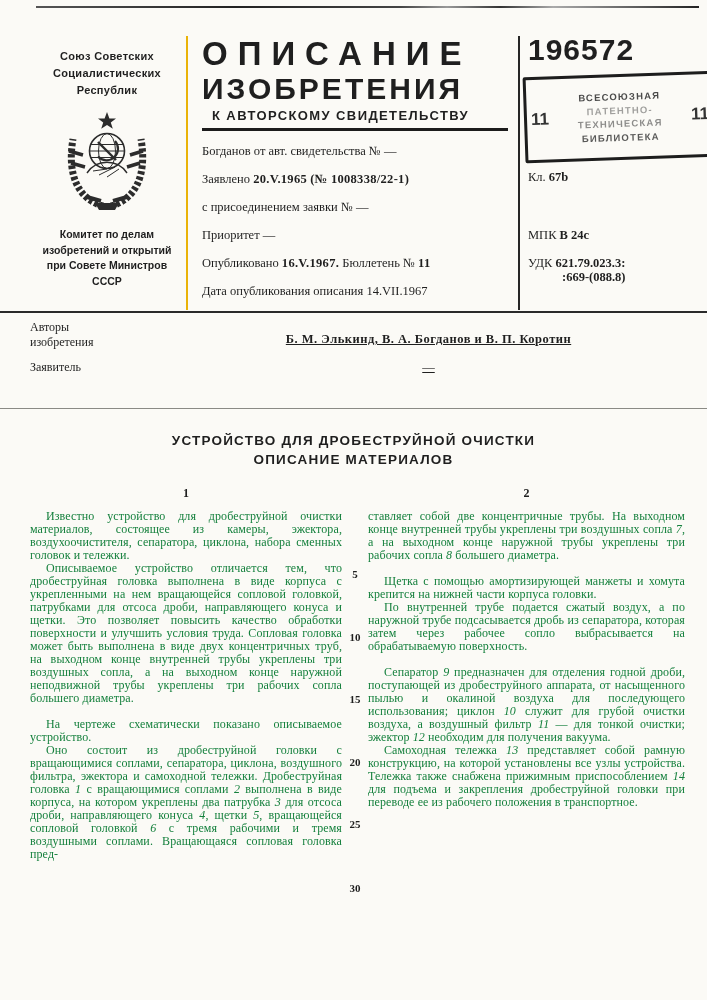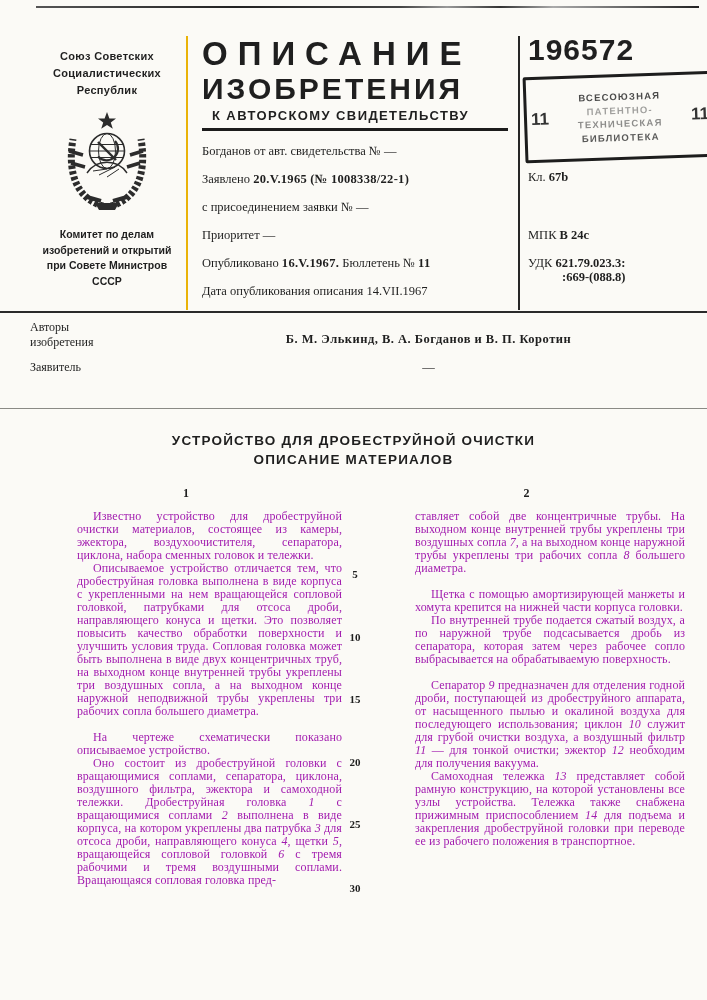--- a/index.html
+++ b/index.html
@@ -42,38 +42,38 @@
   .mpk-line   { position:absolute; top:192px; left:8px; font:12.5px "Liberation Serif", serif; }
   .udk-line   { position:absolute; top:220px; left:8px; font:12.5px/14px "Liberation Serif", serif; }
   .udk-line .udk2 { display:block; margin-left:34px; }
 
   .header-bottom-rule { position:absolute; top:311px; left:0; right:0; height:2px; background:#2a2a2a; }
 
   
   .authors { position:absolute; top:320px; left:30px; right:30px; }
   .a-row { display:flex; margin-bottom:10px; }
   .a-label { width:150px; font:12px/15px "Liberation Serif", serif; }
-  .a-value { flex:1; text-align:center; font:12.5px/15px "Liberation Serif", serif; padding-top:12px; }
+  .a-value { flex:1; text-align:center; font:12.5px/15px "Liberation Serif", serif; padding-top:12px;text-decoration:underline; }
   .a-value.names { font-weight:bold; letter-spacing:.5px; }
   .a-row.second .a-value { padding-top:0; }
   .authors-rule { position:absolute; top:408px; left:0; right:0; height:1px; background:#8a8a85; }
 
   
   .title { position:absolute; top:431px; left:0; right:0; text-align:center;
     font:bold 13.5px/19px "Liberation Sans", sans-serif; letter-spacing:1.2px; }
 
   
   .body-text { position:absolute; top:486px; left:30px; right:22px; }
   .cols { display:flex; }
   .col { width:312px; }
   .col.right { width:auto; flex:1; }
   .gutter { width:26px; }
   .col-num { text-align:center; font:bold 12px "Liberation Serif", serif; margin-bottom:9px; }
   .para { font:12px/13px "Liberation Serif", serif; text-align:justify;
-    text-indent:16px; letter-spacing:.1px; color:#a21caf;margin-left:47px; }
+    text-indent:16px; letter-spacing:.1px; color:#15803d; }
   .para.no-indent { text-indent:0; }
   .para.gap { margin-top:13px; }
   .para i { font-style:italic; }
   .gutter-num { position:absolute; left:312px; width:26px; text-align:center;
     font:bold 11px "Liberation Serif", serif; }
   .gutter-num.n0 { top:82px; }
   .gutter-num.n1 { top:145px; }
   .gutter-num.n2 { top:207px; }
   .gutter-num.n3 { top:270px; }
   .gutter-num.n4 { top:332px; }

